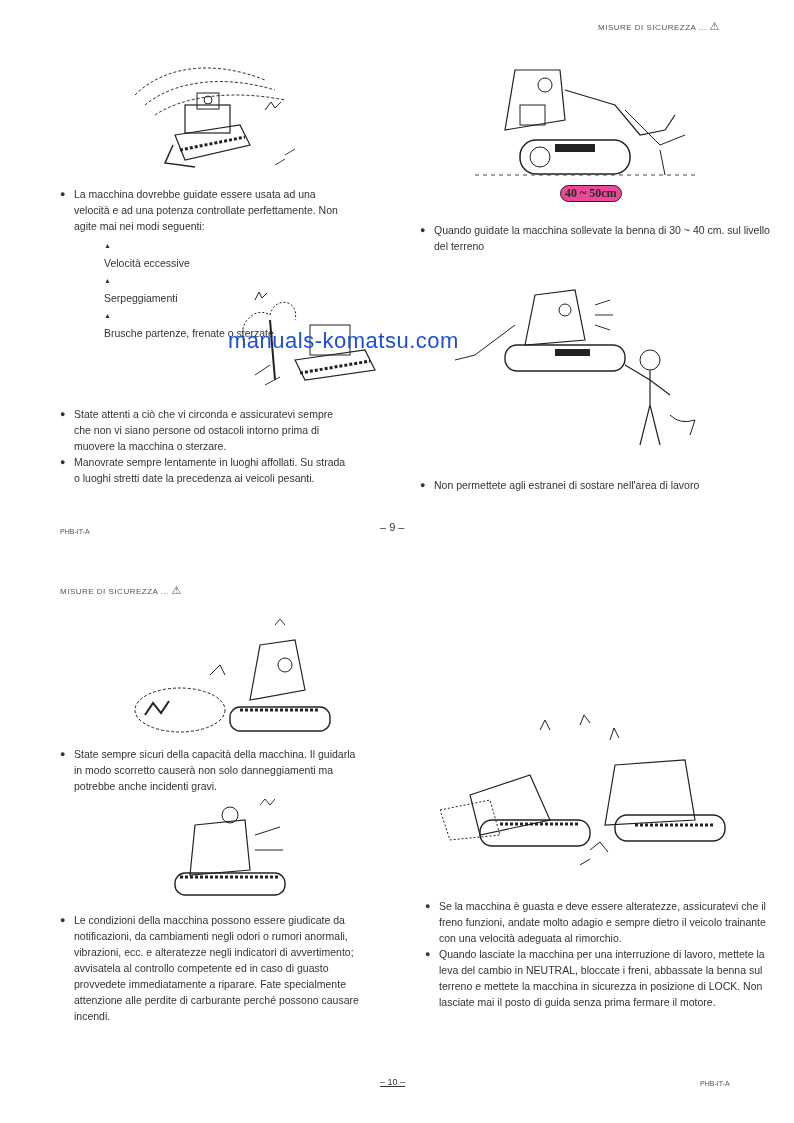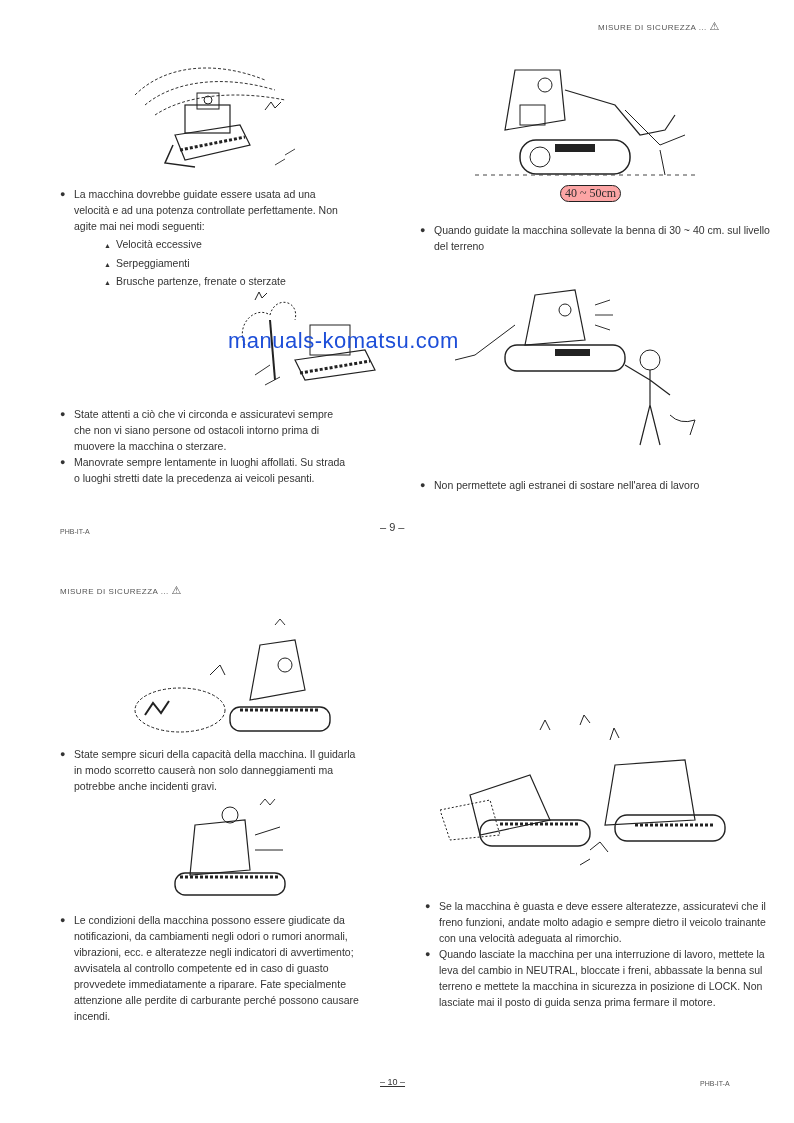--- a/index.html
+++ b/index.html
@@ -3,29 +3,29 @@
 <meta charset="utf-8">
 <style>
   html, body { margin:0; padding:0; background:#ffffff; }
   body { width:794px; height:1123px; position:relative; overflow:hidden;
          font-family:"Liberation Sans", sans-serif; color:#2a2a2a; }
   .abs { position:absolute; }
   .hdr { font-size:8px; letter-spacing:0.5px; color:#555; }
   .para { font-size:10.5px; line-height:16px; color:#333; }
   .bullet-row { display:flex; }
   .bullet { width:14px; flex:0 0 14px; font-size:9px; }
-  .sub { font-size:10.5px; line-height:16.5px; color:#333; display:flex; }
+  .sub { font-size:10.5px; line-height:16.5px; color:#333; display:flex;flex-direction:column; }
   .sub .mk { width:12px; font-size:7px; padding-top:2px; }
   .pageno { font-size:11px; color:#333; }
   .small { font-size:7px; color:#555; }
   .ill { position:absolute; }
   .ill svg { width:100%; height:100%; }
   .watermark { font-size:22px; color:#1d4ed8; letter-spacing:0.5px; font-family:"Liberation Sans", sans-serif; }
-  .tag { font-family:"Liberation Serif", serif; font-weight:normal; font-size:12px;
-         border:1.5px solid #222; border-radius:10px; padding:0 4px; background:#fca5a5; }
+  .tag { font-family:"Liberation Serif", serif; font-weight:bold; font-size:12px;
+         border:1.5px solid #222; border-radius:10px; padding:0 4px; background:#ec4899; }
 </style>
 </head>
 <body>
 
 <div class="abs hdr" style="left:598px; top:20px;">
   <span>MISURE DI SICUREZZA ...</span>
   <span style="font-size:11px;">⚠</span>
 </div>
 
 <div class="ill" style="left:125px; top:55px; width:190px; height:115px;">

